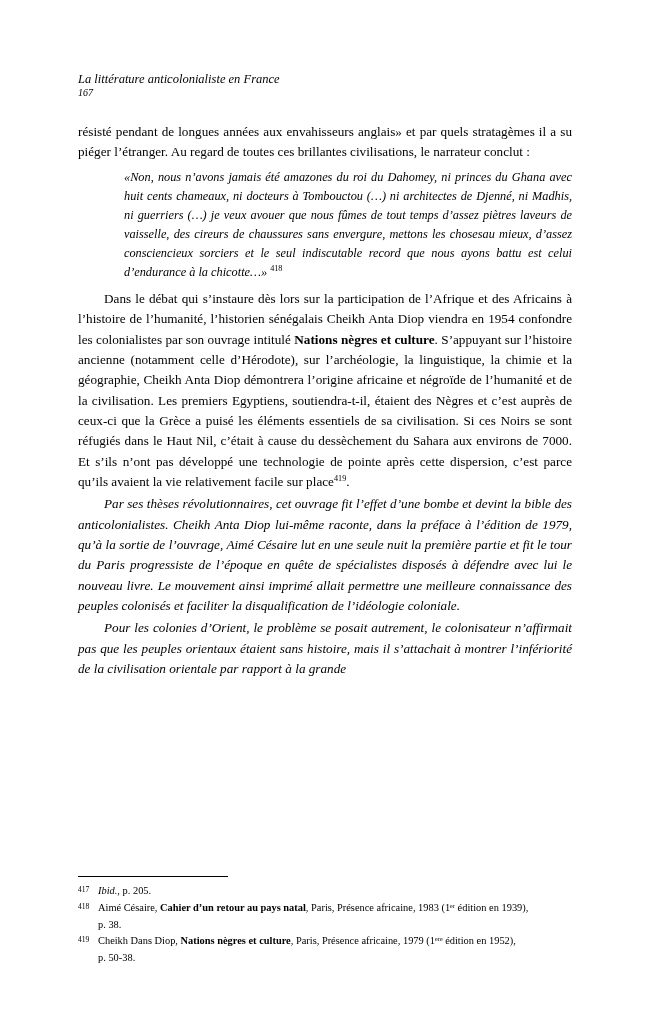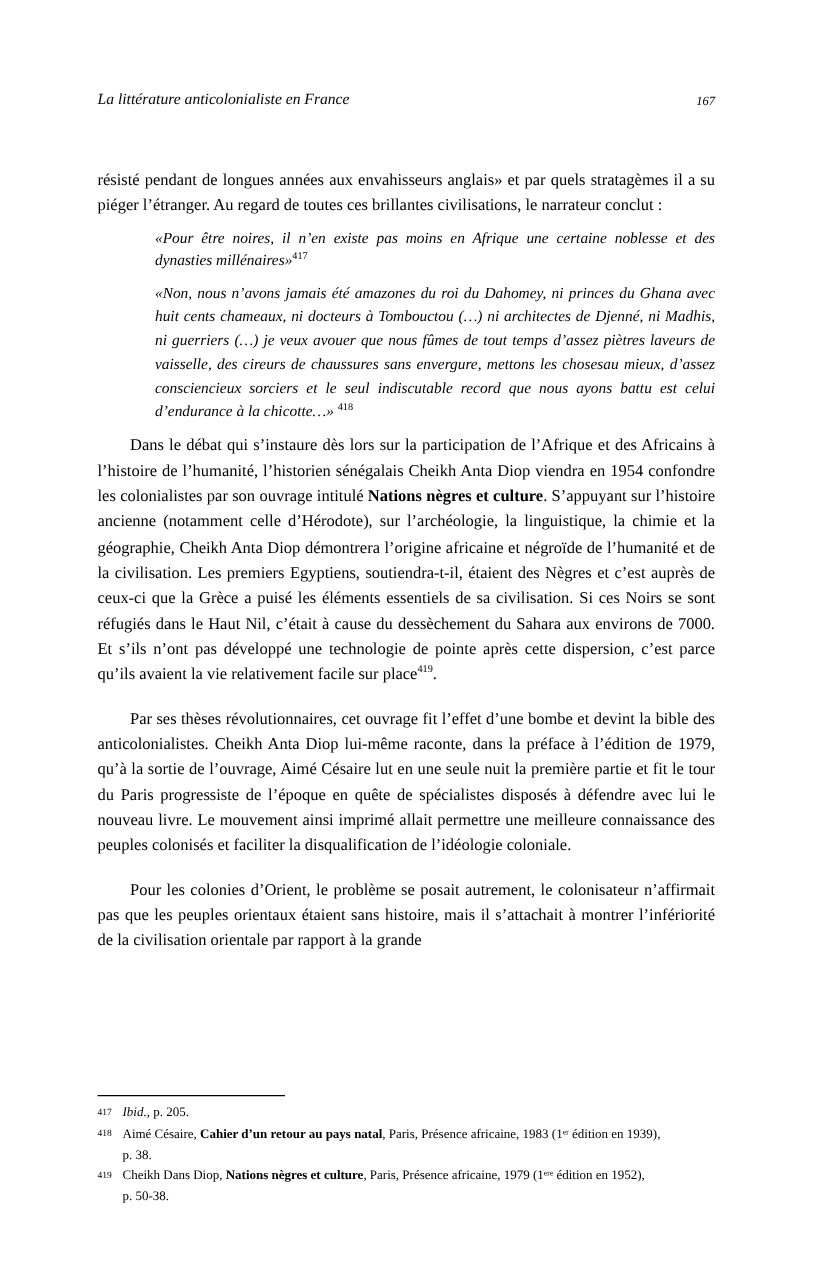--- a/index.html
+++ b/index.html
@@ -25,23 +25,24 @@
   }
   .content {
     position: absolute;
     left: 78px;
     top: 72px;
     width: 494px;
   }
   .header {
     display: flex;
     justify-content: space-between;
-    align-items: flex-end;
+    align-items: flex-start;
     font-size: 12.5px;
-    margin-bottom: 47px;
+    margin-bottom: 24px;
+    flex-direction: column;
   }
   .header .running-title {
     font-style: italic;
     font-family: "Liberation Serif", serif;
   }
   .header .page-number {
     font-style: italic;
     font-size: 10px;
   }
   p {
@@ -77,21 +78,22 @@
   sup {
     font-size: 8.2px;
     vertical-align: super;
     line-height: 0;
     font-style: normal;
   }
   .bold {
     font-weight: bold;
   }
   .space-before {
-    margin-top: 15px;
+    margin-top: 2px;
+    font-style: italic;
   }
   .footnotes {
     position: absolute;
     left: 78px;
     top: 876px;
     width: 494px;
   }
   .fn-rule {
     width: 150px;
     height: 1px;
@@ -130,21 +132,20 @@
 
   <div class="content">
 
     <div class="header">
       <span class="running-title">La littérature anticolonialiste en France</span>
       <span class="page-number">167</span>
     </div>
 
     <p class="body-para no-indent">résisté pendant de longues années aux envahisseurs anglais» et par quels stratagèmes il a su piéger l’étranger. Au regard de toutes ces brillantes civilisations, le narrateur conclut :</p>
 
-    <p class="quote"><span>«Pour être noires, il n’en existe pas moins en Afrique une certaine noblesse et des dynasties millénaires»</span><sup>417</sup></p>
 
 
     <p class="quote-2"><span>«Non, nous n’avons jamais été amazones du roi du Dahomey, ni princes du Ghana avec huit cents chameaux, ni docteurs à Tombouctou (…) ni architectes de Djenné, ni Madhis, ni guerriers (…) je veux avouer que nous fûmes de tout temps d’assez piètres laveurs de vaisselle, des cireurs de chaussures sans envergure, mettons les chosesau mieux, d’assez consciencieux sorciers et le seul indiscutable record que nous ayons battu est celui d’endurance à la chicotte…»</span> <sup>418</sup></p>
 
     <p class="body-para"><span>Dans le débat qui s’instaure dès lors sur la participation de l’Afrique et des Africains à l’histoire de l’humanité, l’historien sénégalais Cheikh Anta Diop viendra en 1954 confondre les colonialistes par son ouvrage intitulé </span><span class="bold">Nations nègres et culture</span><span>. S’appuyant sur l’histoire ancienne (notamment celle d’Hérodote), sur l’archéologie, la linguistique, la chimie et la géographie, Cheikh Anta Diop démontrera l’origine africaine et négroïde de l’humanité et de la civilisation. Les premiers Egyptiens, soutiendra-t-il, étaient des Nègres et c’est auprès de ceux-ci que la Grèce a puisé les  éléments essentiels de sa civilisation. Si ces Noirs se sont réfugiés dans le Haut Nil, c’était à cause du  dessèchement du Sahara aux environs de 7000. Et s’ils n’ont pas développé une technologie de pointe après cette dispersion, c’est parce qu’ils avaient la vie relativement facile sur place</span><sup>419</sup><span>.</span></p>
 
     <p class="body-para space-before">Par ses thèses révolutionnaires, cet ouvrage fit l’effet d’une bombe et devint la bible des anticolonialistes. Cheikh Anta Diop lui-même raconte, dans la préface à l’édition de 1979, qu’à la sortie de l’ouvrage, Aimé Césaire lut en une seule nuit la première partie  et fit le tour du Paris progressiste de l’époque en quête de spécialistes disposés à défendre avec lui le nouveau livre. Le mouvement ainsi imprimé allait permettre une meilleure connaissance des peuples colonisés et faciliter la disqualification de l’idéologie coloniale.</p>
 
     <p class="body-para space-before">Pour les colonies d’Orient, le problème se posait autrement, le colonisateur n’affirmait pas que les peuples orientaux étaient sans histoire, mais il s’attachait à montrer l’infériorité de la civilisation orientale par rapport à la grande</p>
 

